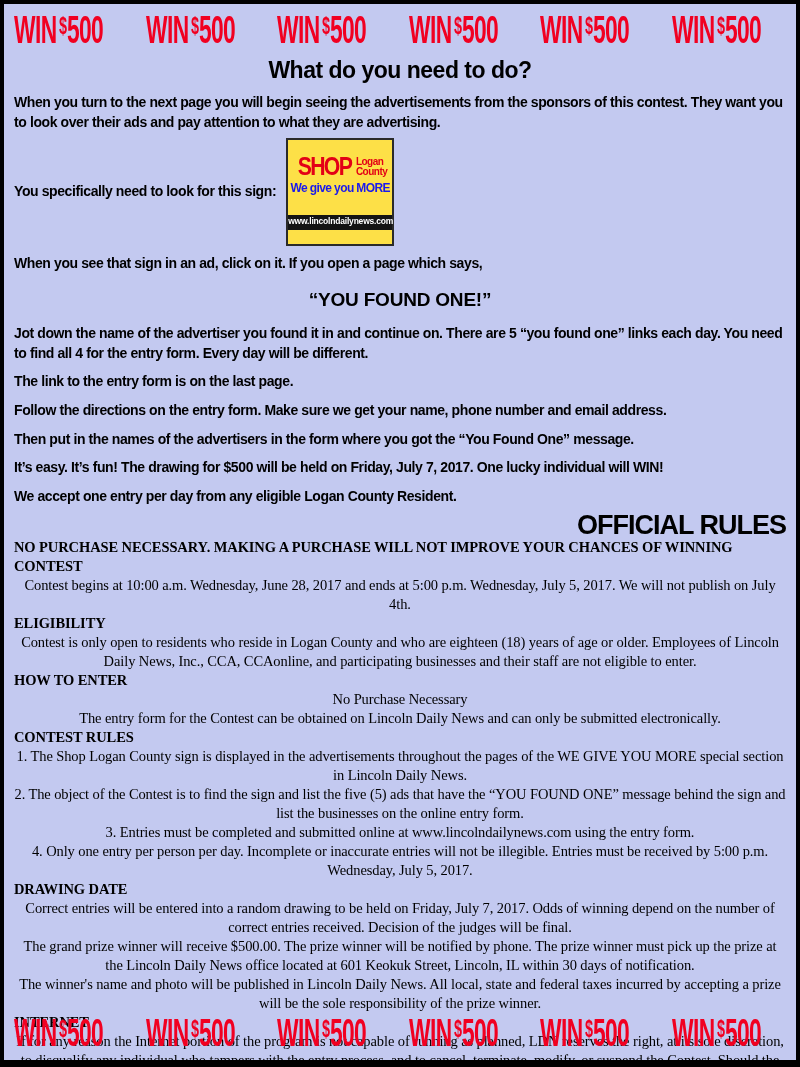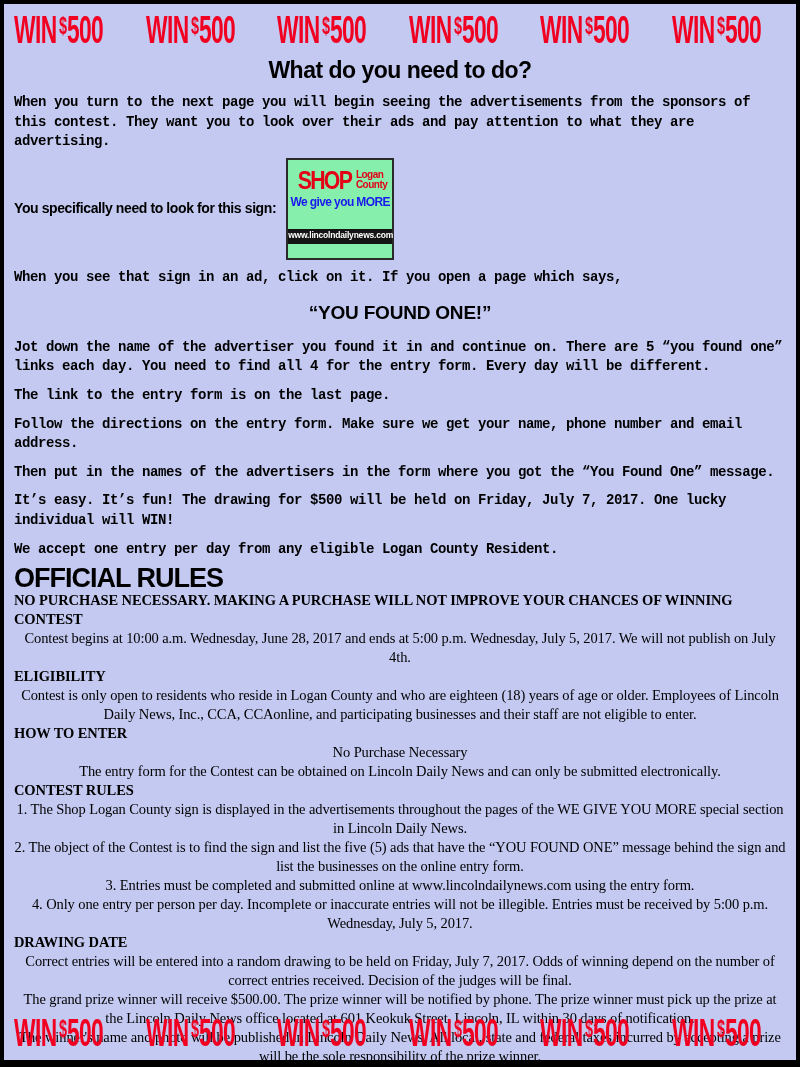--- a/index.html
+++ b/index.html
@@ -22,40 +22,40 @@
   .banner-inner {
     display:inline-block; white-space:nowrap;
     transform:scaleX(0.60); transform-origin:left center;
     font-weight:bold; font-size:38px; letter-spacing:-1px;
     color:#f10021;
   }
   .banner-inner .dollar { font-size:24px; position:relative; top:-9px; margin-left:4px; letter-spacing:0; }
   
   .intro { padding:0 10px; font-weight:bold; font-size:14px; letter-spacing:-0.4px; line-height:1.4; }
   .intro h1 { font-size:23px; text-align:center; margin:3px 0 7px; letter-spacing:-0.5px; }
-  .intro p { margin:0 0 6px;font-family:Liberation Mono, monospace; }
+  .intro p { margin:0 0 6px; }
   .sign-row { display:flex; align-items:center; gap:10px; margin:6px 0 8px; }
   .sign-row .sign-label { white-space:nowrap; }
   
   .sign {
-    width:108px; background:#86efac; border:2px solid #2a2a2a;
-    text-align:center; padding:8px 2px 0; flex:0 0 auto;
+    width:108px; background:#fde047; border:2px solid #2a2a2a;
+    text-align:center; padding:14px 2px 0; flex:0 0 auto;
   }
   .sign-top { display:flex; justify-content:center; align-items:center; line-height:1; }
   .sign-shop { color:#e30016; font-weight:bold; font-size:25px; letter-spacing:-2px; transform:scaleX(0.85); transform-origin:center; }
   .sign-lc { color:#e30016; font-weight:bold; font-size:10px; line-height:1.0; text-align:left; letter-spacing:-0.5px; }
   .sign-tagline { color:#1a1aee; font-weight:bold; font-size:12px; letter-spacing:-0.6px; white-space:nowrap; margin:1px 0 18px; }
   .sign-strip { background:#141414; color:#fff; font-weight:bold; font-size:8.5px; letter-spacing:-0.2px; padding:1px 0 2px; margin:14px -2px; white-space:nowrap; }
   .found-one { text-align:center; font-size:19px; margin:13px 0 11px; letter-spacing:-0.2px; }
   .spaced { margin-top:9px !important; }
   
   .rules { padding:0 10px; font-family:"Liberation Serif", serif; font-size:14.5px; line-height:19px; letter-spacing:-0.1px; }
   .rules h2 {
     font-family:"Liberation Sans", sans-serif;
-    font-size:27px; text-align:left; letter-spacing:-1px;
+    font-size:27px; text-align:right; letter-spacing:-1px;
     margin:10px 0 3px;
   }
   .rules h3 { font-size:14.5px; font-weight:bold; }
   .rules p { margin:0;text-align:center; }
 </style>
 </head>
 <body>
 
 <div class="banner banner-top">
   <span class="banner-item"><span class="banner-inner"><span>WIN</span><span class="dollar">$</span><span>500</span></span></span>

